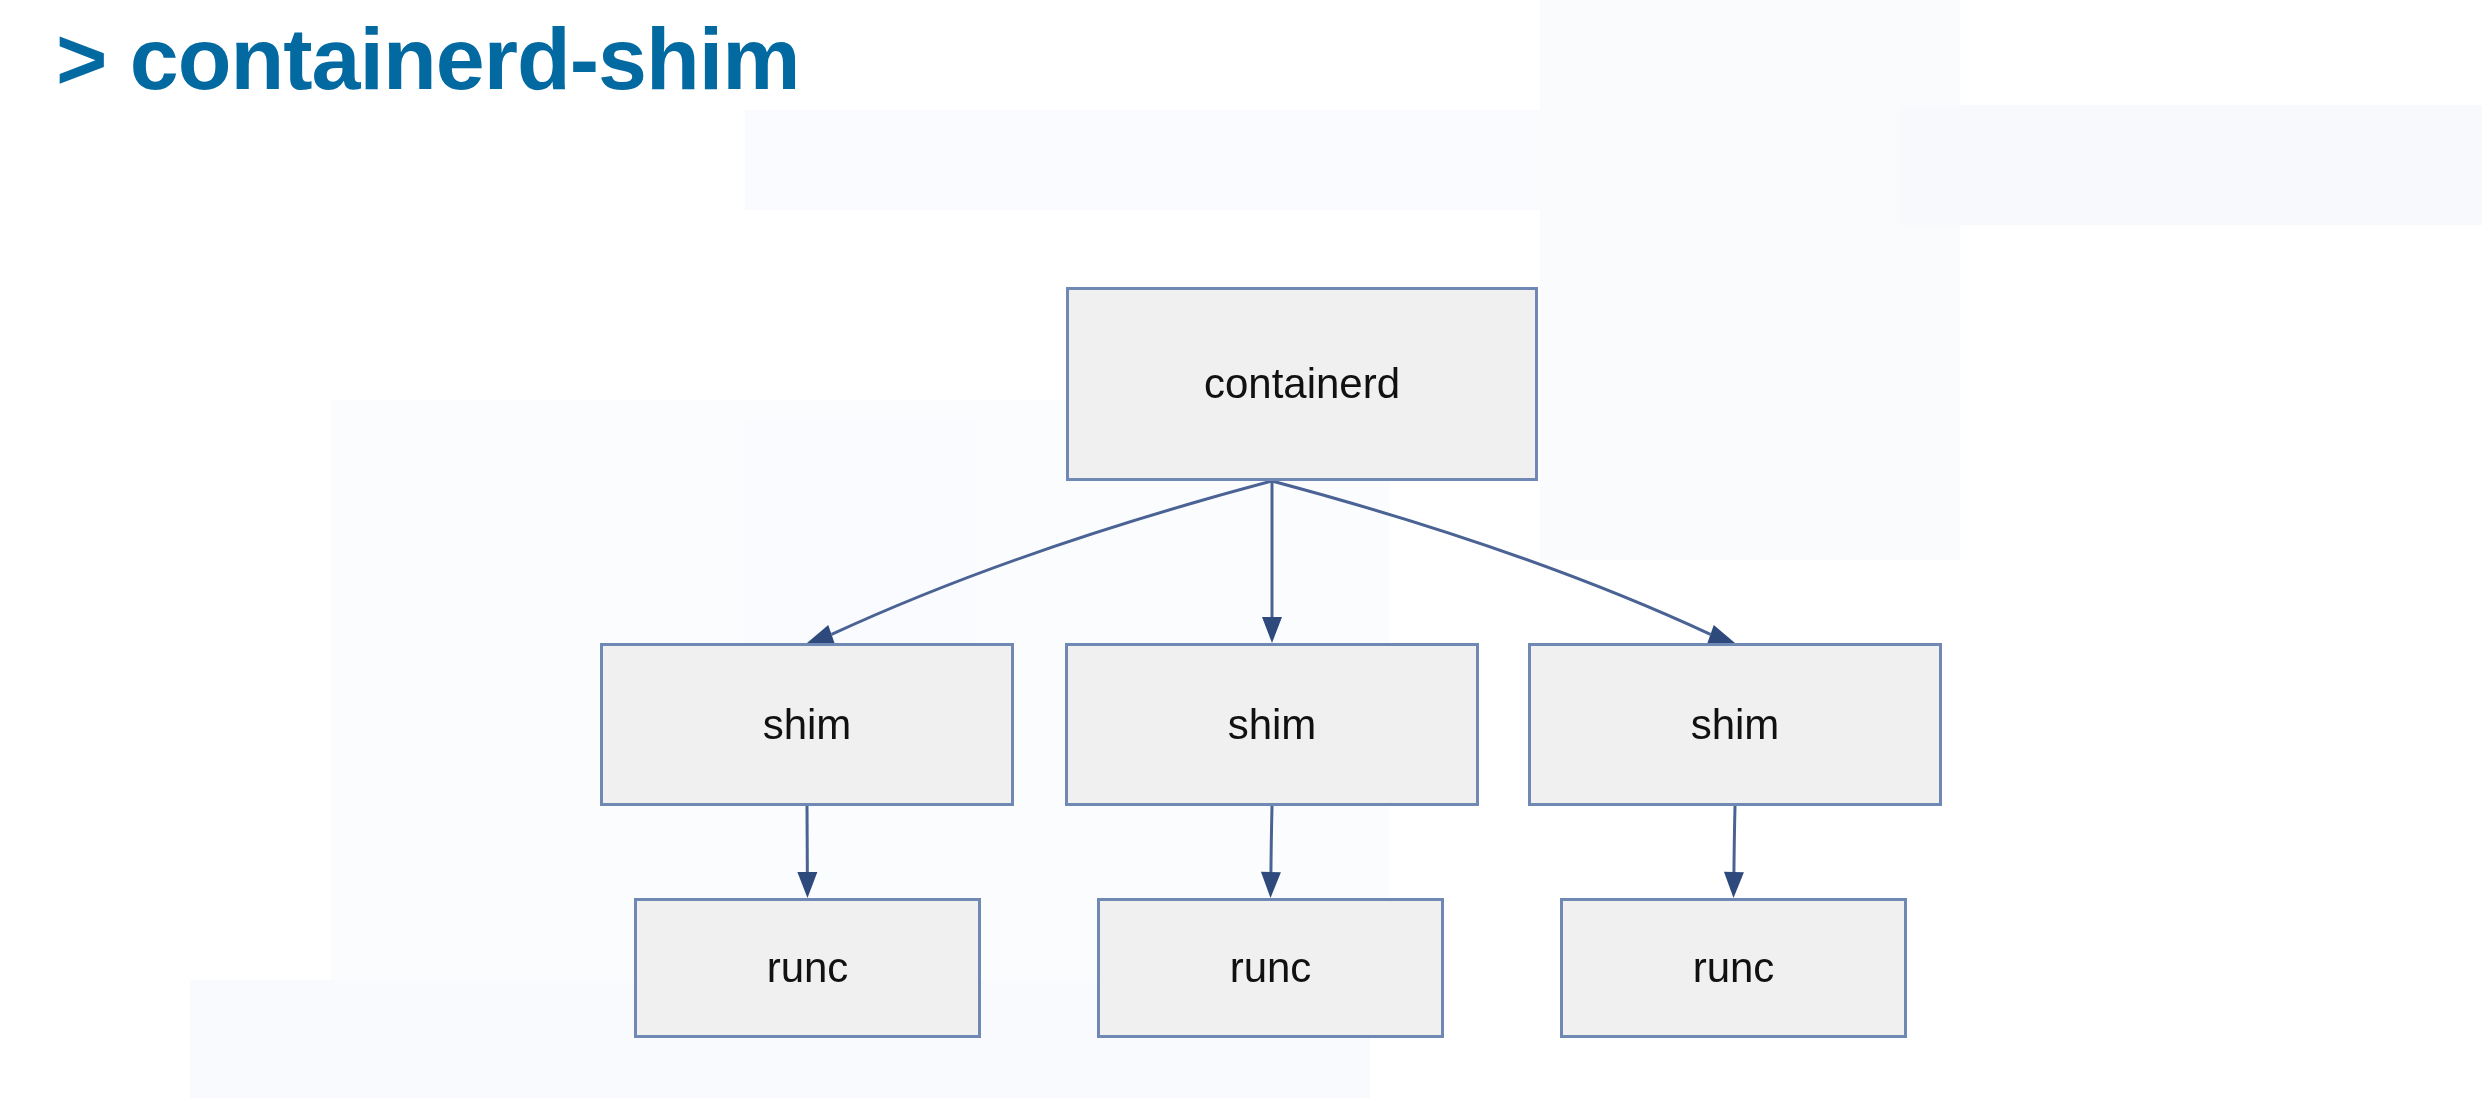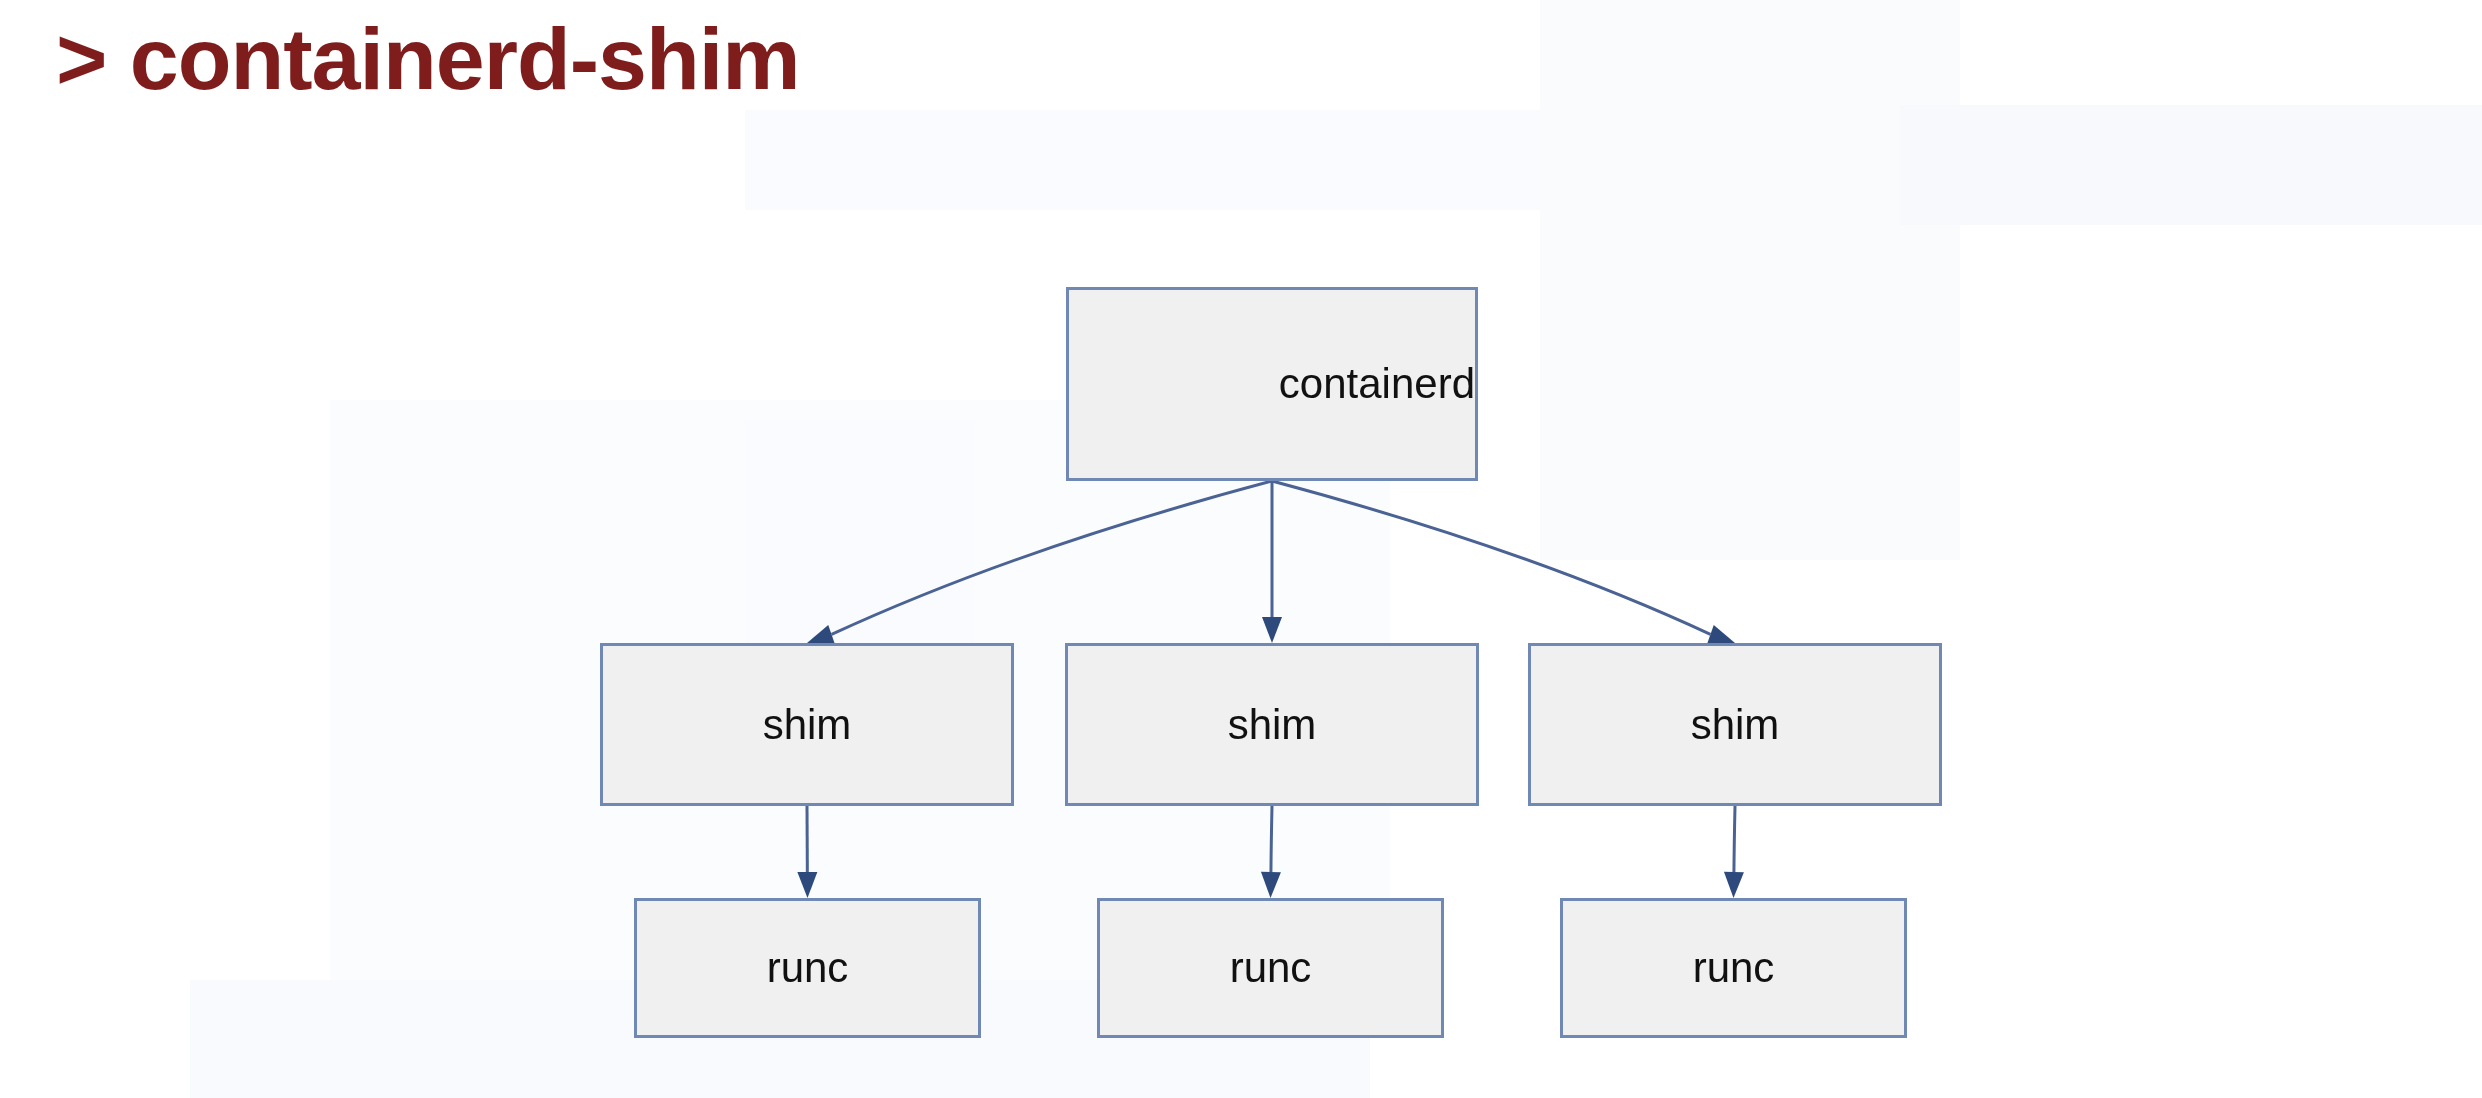--- a/index.html
+++ b/index.html
@@ -31,21 +31,21 @@
   .bg-ghost.g6 { left: 745px;  top: 420px;  width: 230px;  height: 330px;  background:#fafbfe; }
 
   
   #title {
     position: absolute;
     left: 56px;
     top: 8px;
     font-size: 88px;
     font-weight: bold;
     line-height: 1.15;
-    color: #7f1d1d;
+    color: #0369a1;
     letter-spacing: -1px;
     white-space: nowrap;
     font-family: "Liberation Sans", sans-serif;
   }
 
   
   #diagram {
     position: absolute;
     left: 0;
     top: 0;
@@ -97,21 +97,21 @@
         <polygon points="1272,643 1262,617 1282,617" fill="#2e4a7d"></polygon>
         <path d="M 1272 481 Q 1526.65 549.04 1710.4588564952592 634.4132500048207" fill="none" stroke="#4a6394" stroke-width="3"></path>
         <polygon points="1735,643 1707.1562603432671,643.852151352798 1713.7614526472512,624.9743486568434" fill="#2e4a7d"></polygon>
         <path d="M 807 806 Q 807.275 844.64 807.3586977389712 872.0003839707001" fill="none" stroke="#4a6394" stroke-width="3"></path>
         <polygon points="807.5,898 797.3588454200096,872.0547309941727 817.3585500579327,871.9460369472275" fill="#2e4a7d"></polygon>
         <path d="M 1272 806 Q 1271.175 844.64 1270.9238567099346 872.0034551240084" fill="none" stroke="#4a6394" stroke-width="3"></path>
         <polygon points="1270.5,898 1260.925185603784,871.8404333124951 1280.9225278160852,872.1664769355217" fill="#2e4a7d"></polygon>
         <path d="M 1735 806 Q 1734.175 844.64 1733.9238567099346 872.0034551240084" fill="none" stroke="#4a6394" stroke-width="3"></path>
         <polygon points="1733.5,898 1723.925185603784,871.8404333124951 1743.9225278160852,872.1664769355217" fill="#2e4a7d"></polygon>
       </svg>
-  <div class="node" style="left: 1066px; top: 287px; width: 412px; height: 194px; background: rgb(240, 240, 241); border-color: rgb(112, 137, 180); color: rgb(17, 17, 17); justify-content: flex-end;">
+  <div class="node" style="left: 1066px; top: 287px; width: 472px; height: 194px; background: rgb(240, 240, 241); border-color: rgb(112, 137, 180); color: rgb(17, 17, 17);">
         <span>containerd</span>
       </div>
       <div class="node" style="left: 600px; top: 643px; width: 414px; height: 163px; background: rgb(240, 240, 241); border-color: rgb(112, 137, 180); color: rgb(17, 17, 17);">
         <span>shim</span>
       </div>
       <div class="node" style="left: 1065px; top: 643px; width: 414px; height: 163px; background: rgb(240, 240, 241); border-color: rgb(112, 137, 180); color: rgb(17, 17, 17);">
         <span>shim</span>
       </div>
       <div class="node" style="left: 1528px; top: 643px; width: 414px; height: 163px; background: rgb(240, 240, 241); border-color: rgb(112, 137, 180); color: rgb(17, 17, 17);">
         <span>shim</span>

